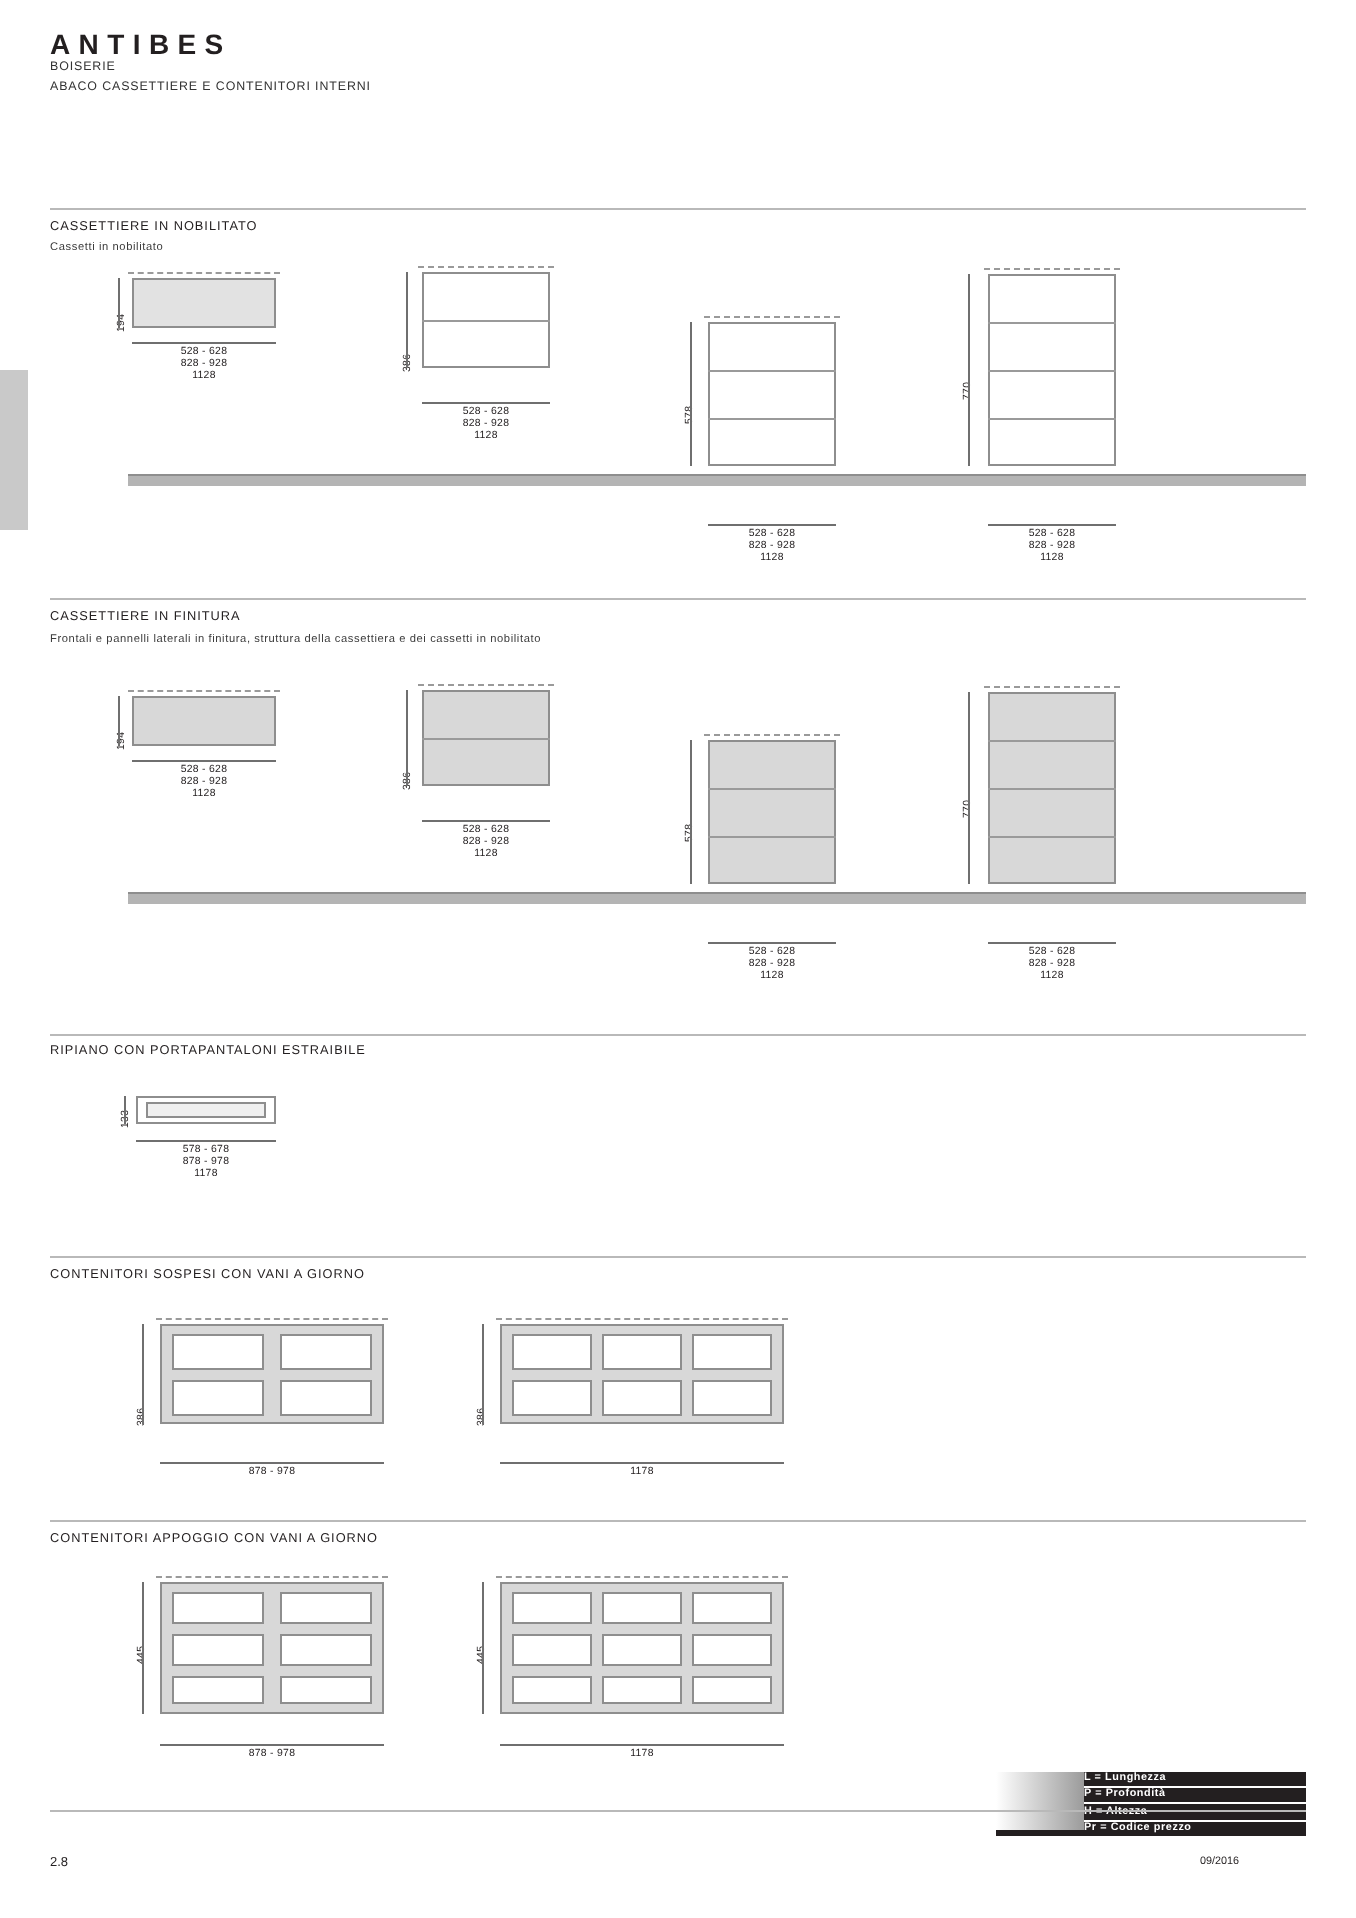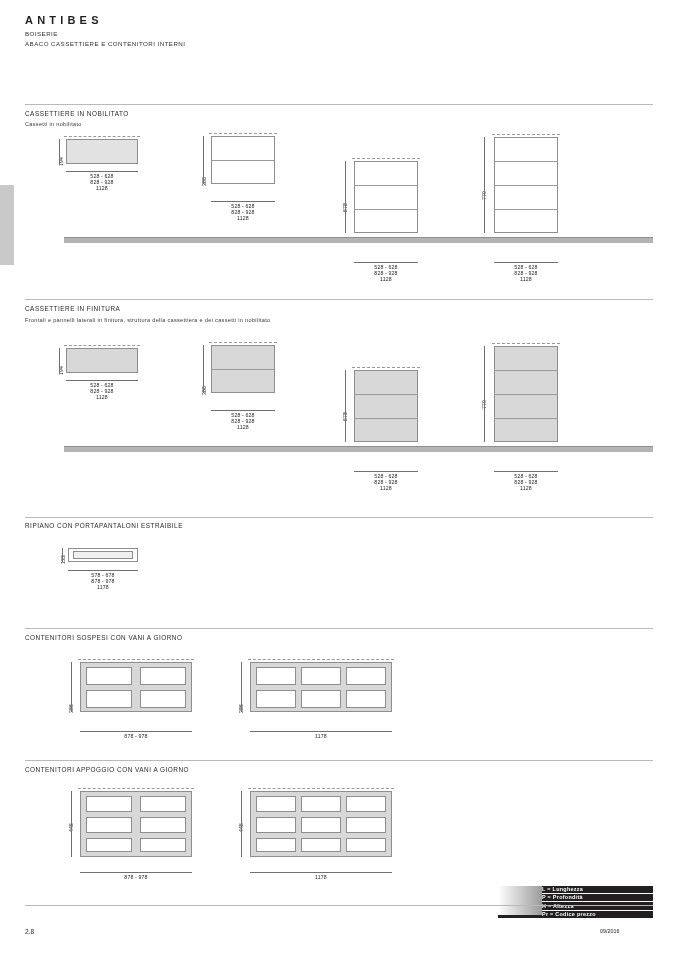--- a/index.html
+++ b/index.html
@@ -9,21 +9,21 @@
     font-family:"Liberation Sans", sans-serif;
     color:#231f20;
     position:relative;
     overflow:hidden;
   }
   .page{position:absolute;inset:0;}
 
   
   .brand{
     position:absolute;left:25px;top:14px;
-    font-size:11px;font-weight:bold;letter-spacing:4.2px;
+    font-size:14px;font-weight:bold;letter-spacing:4.2px;
     color:#231f20;
   }
   .subtitle1{
     position:absolute;left:25px;top:30px;
     font-size:6.2px;letter-spacing:.45px;color:#333;
   }
   .subtitle2{
     position:absolute;left:25px;top:40px;
     font-size:6.2px;letter-spacing:.45px;color:#333;
   }

